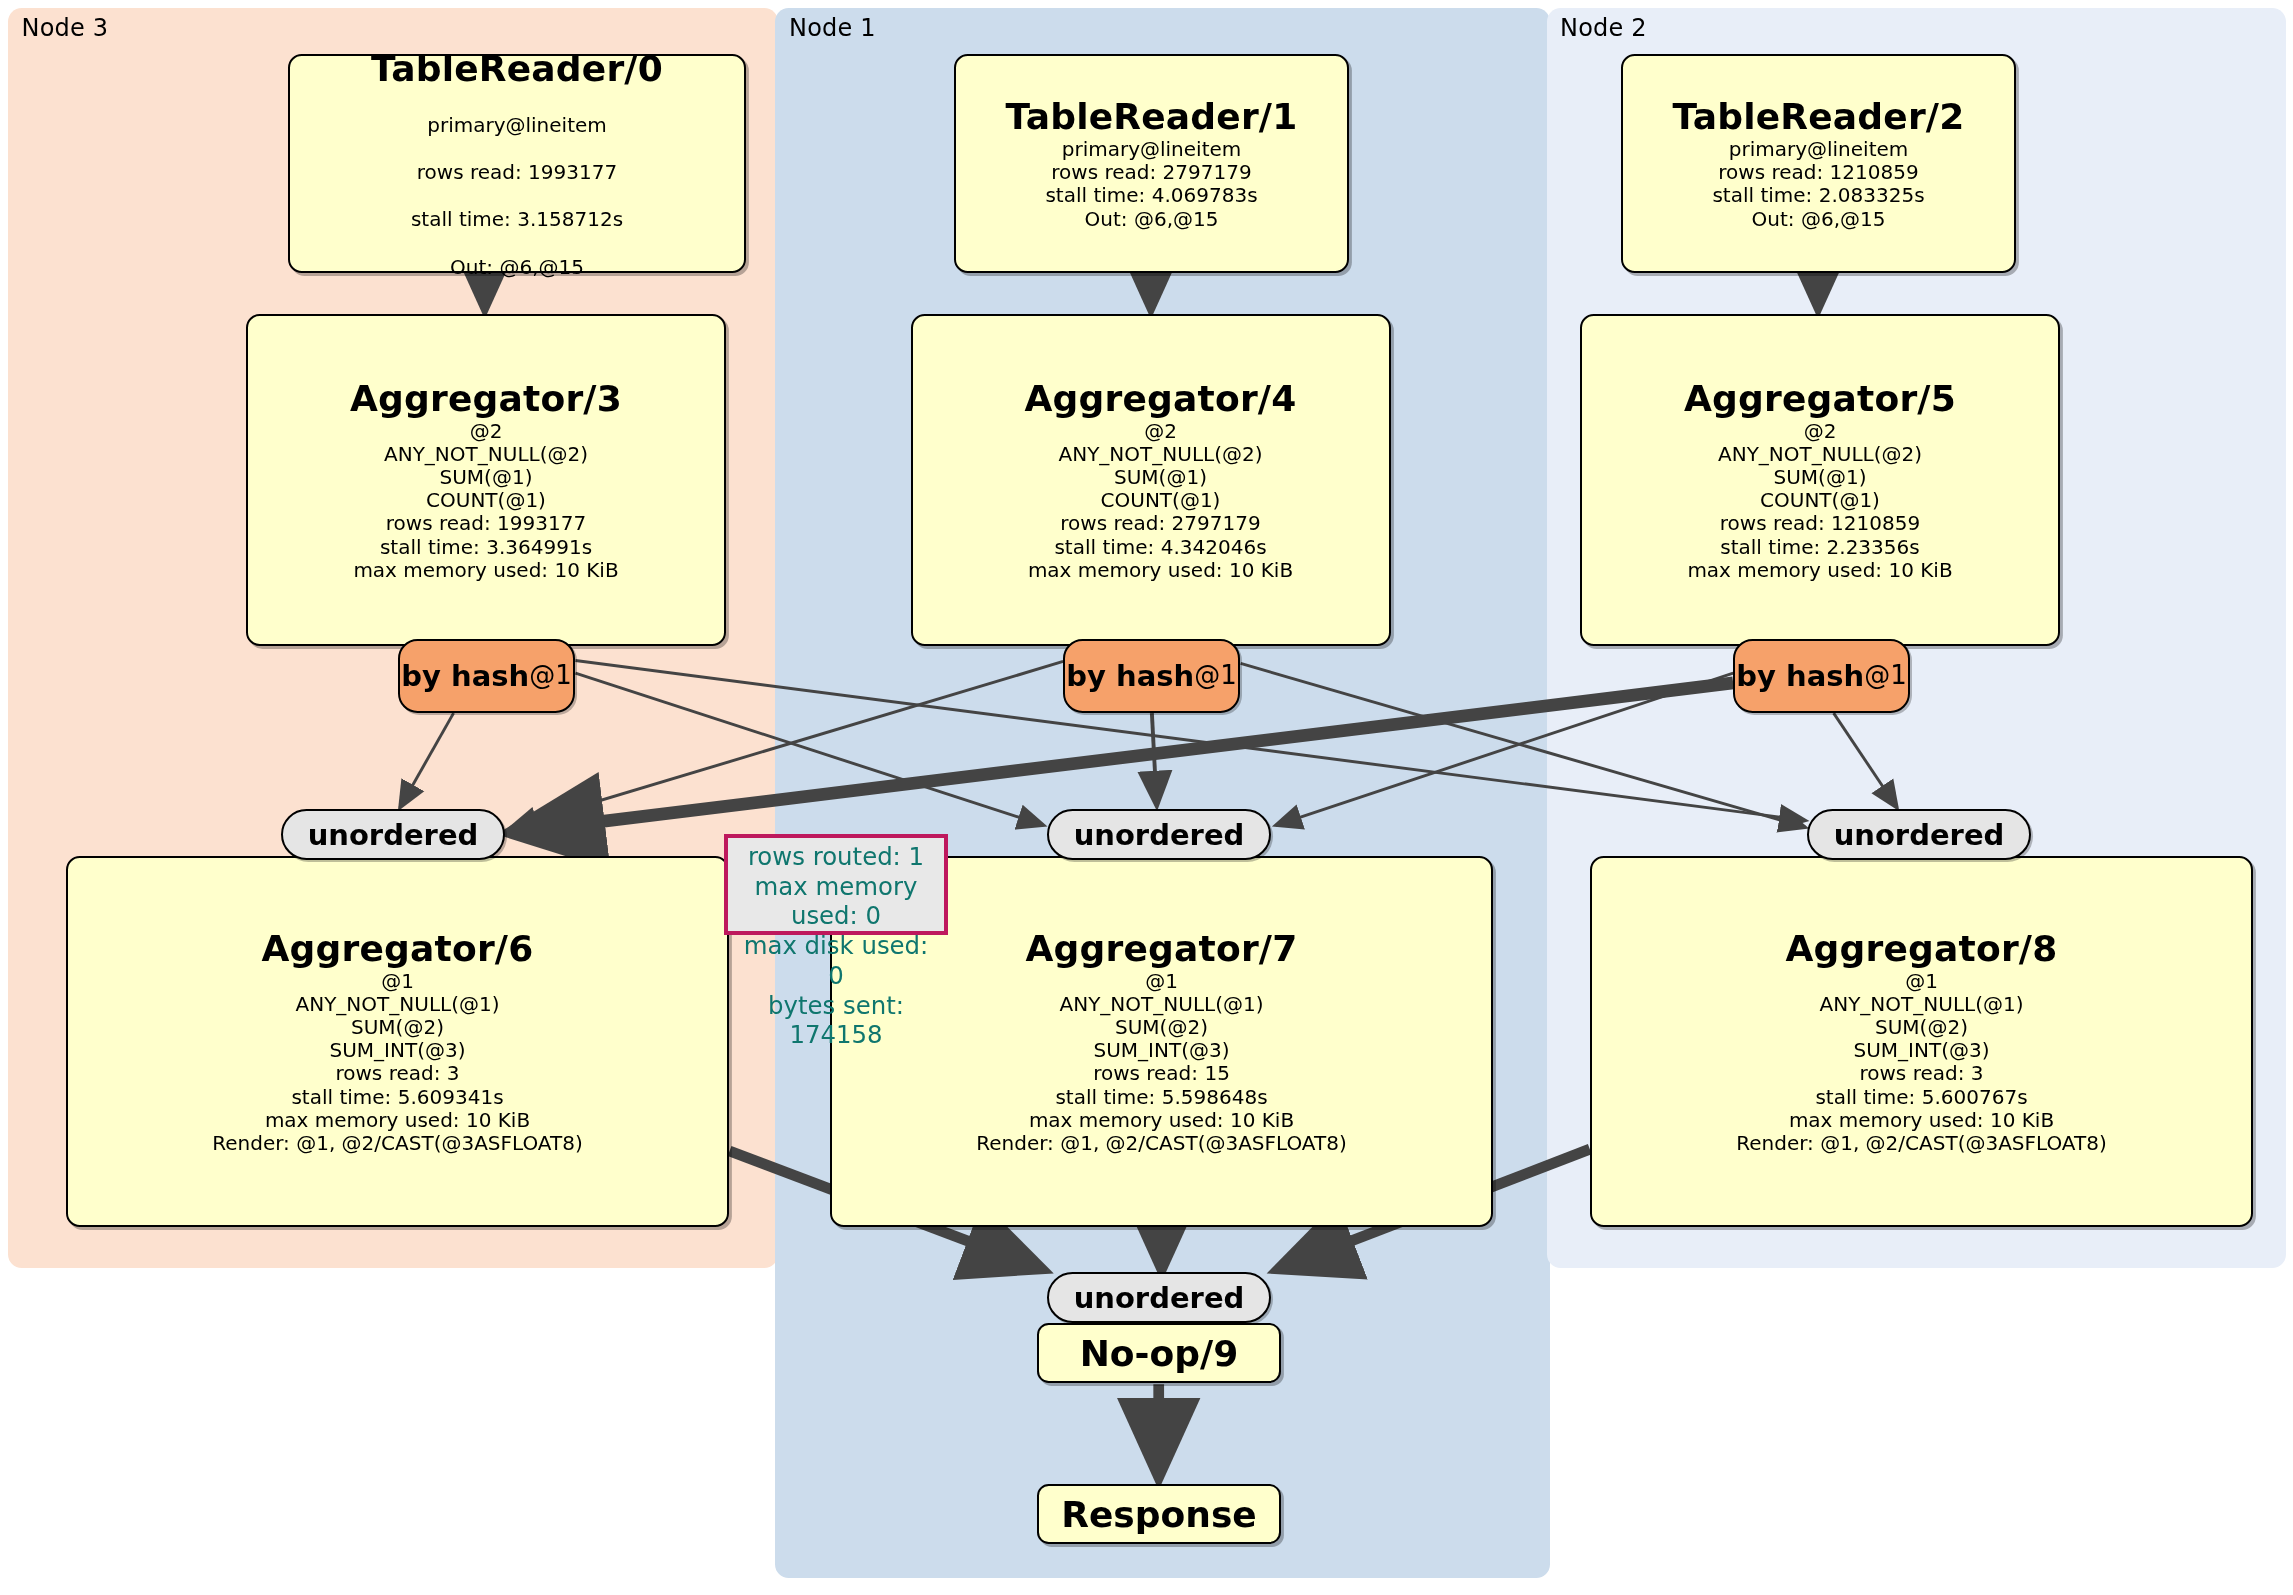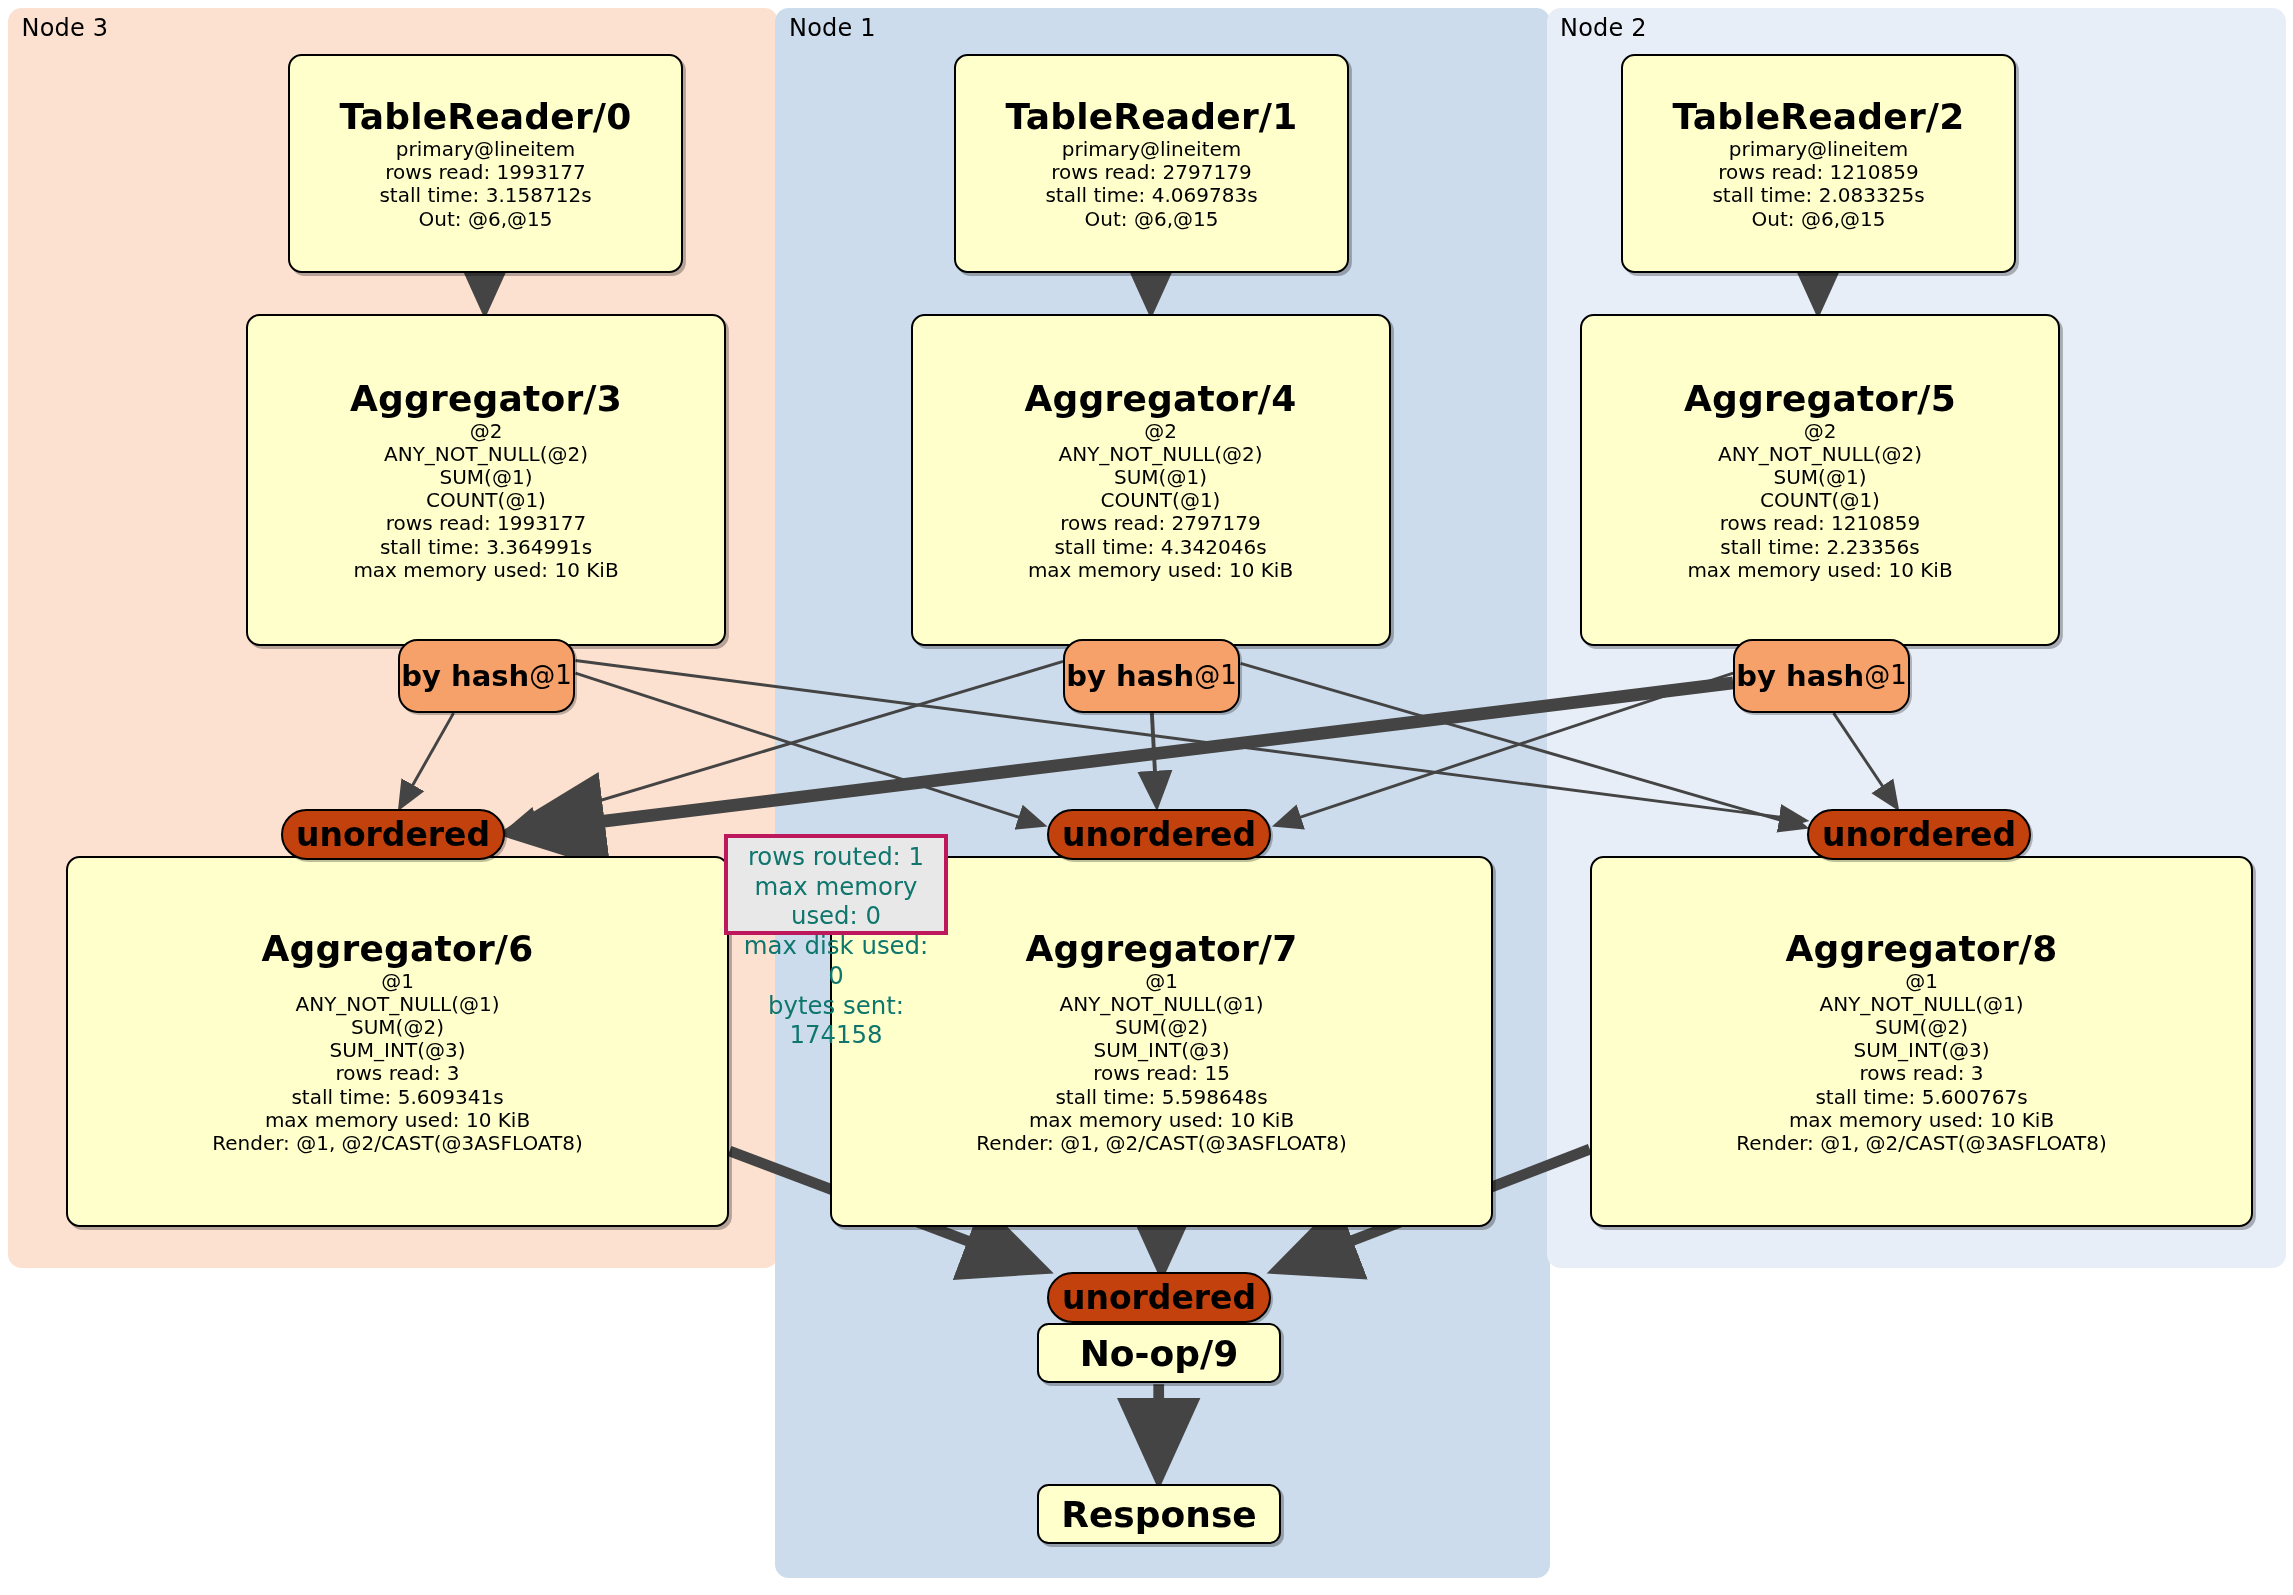--- a/index.html
+++ b/index.html
@@ -40,21 +40,21 @@
     box-shadow:2.9px 2.9px 0 rgba(0,0,0,.28);
   }
 
   .pill{
     position:absolute;box-sizing:border-box;
     border:2.9px solid #000;border-radius:974px;
     display:flex;align-items:center;justify-content:center;
     color:#000;z-index:6;
     box-shadow:2px 2px 0 rgba(0,0,0,.25);
   }
-  .pill-unordered{background:#c2410c;font-weight:bold;font-size:33px;}
+  .pill-unordered{background:#e5e5e5;font-weight:bold;font-size:29px;}
   .pill-hash{
     background:#f6a16a;border-radius:19.5px;
     flex-direction:row;line-height:1.06;
   }
   .pill-hash .h1{font-weight:bold;font-size:29px;}
   .pill-hash .h2{font-size:26px;}
 
   .tooltip{
     position:absolute;box-sizing:border-box;
     background:#e8e8e8;border:4px solid #be185d;
@@ -105,21 +105,21 @@
       <path d="M1777,700 L527,853" stroke-width="13" marker-end="url(#ah)"></path>
 
       <path d="M748,1180 L1066,1300" stroke-width="11" marker-end="url(#ah)"></path>
       <path d="M1191,1258 L1191,1300" stroke-width="10" marker-end="url(#ah)"></path>
       <path d="M1630,1178 L1313,1300" stroke-width="11" marker-end="url(#ah)"></path>
 
       <path d="M1188,1419 L1188,1512" stroke-width="11" marker-end="url(#ah)"></path>
     </g>
   </svg>
 
-  <div class="node" id="n-tablereader0" style="left: 288px; top: 54px; width: 395px; height: 219px;">
+  <div class="node" id="n-tablereader0" style="left: 288px; top: 54px; width: 458px; height: 219px; gap: 24px;">
     <div class="ttl">TableReader/0</div>
     <div class="ln">primary@lineitem</div>
     <div class="ln">rows read: 1993177</div>
     <div class="ln">stall time: 3.158712s</div>
     <div class="ln">Out: @6,@15</div>
   </div>
 
   <div class="node" id="n-tablereader1" style="left: 954px; top: 54px; width: 395px; height: 219px;">
     <div class="ttl">TableReader/1</div>
     <div class="ln">primary@lineitem</div>

